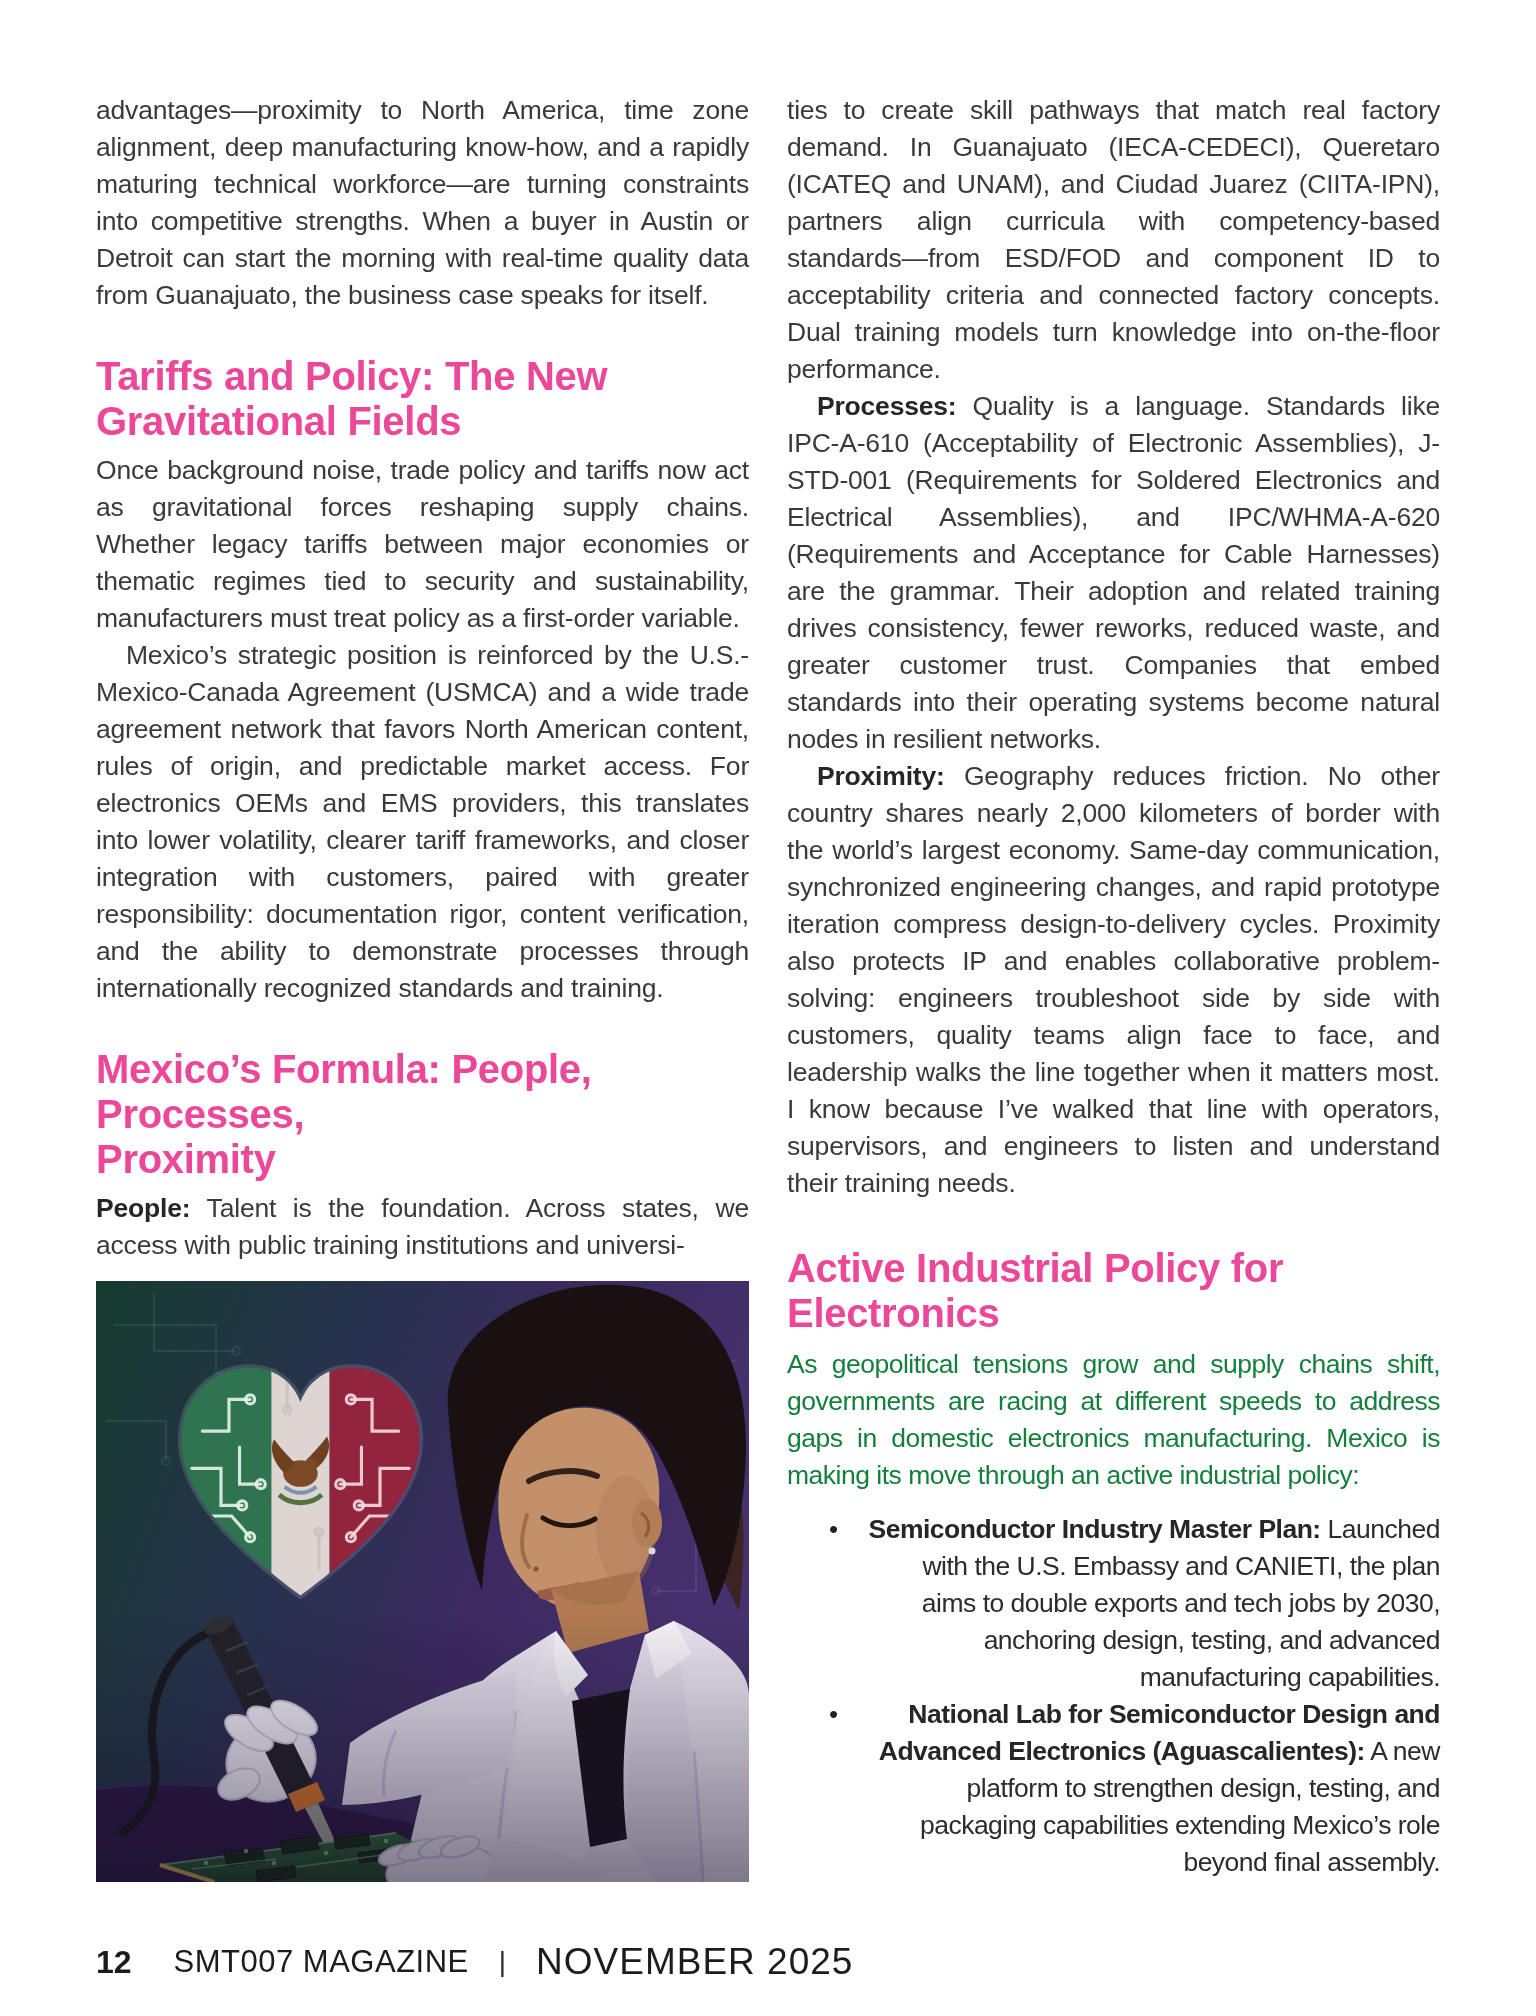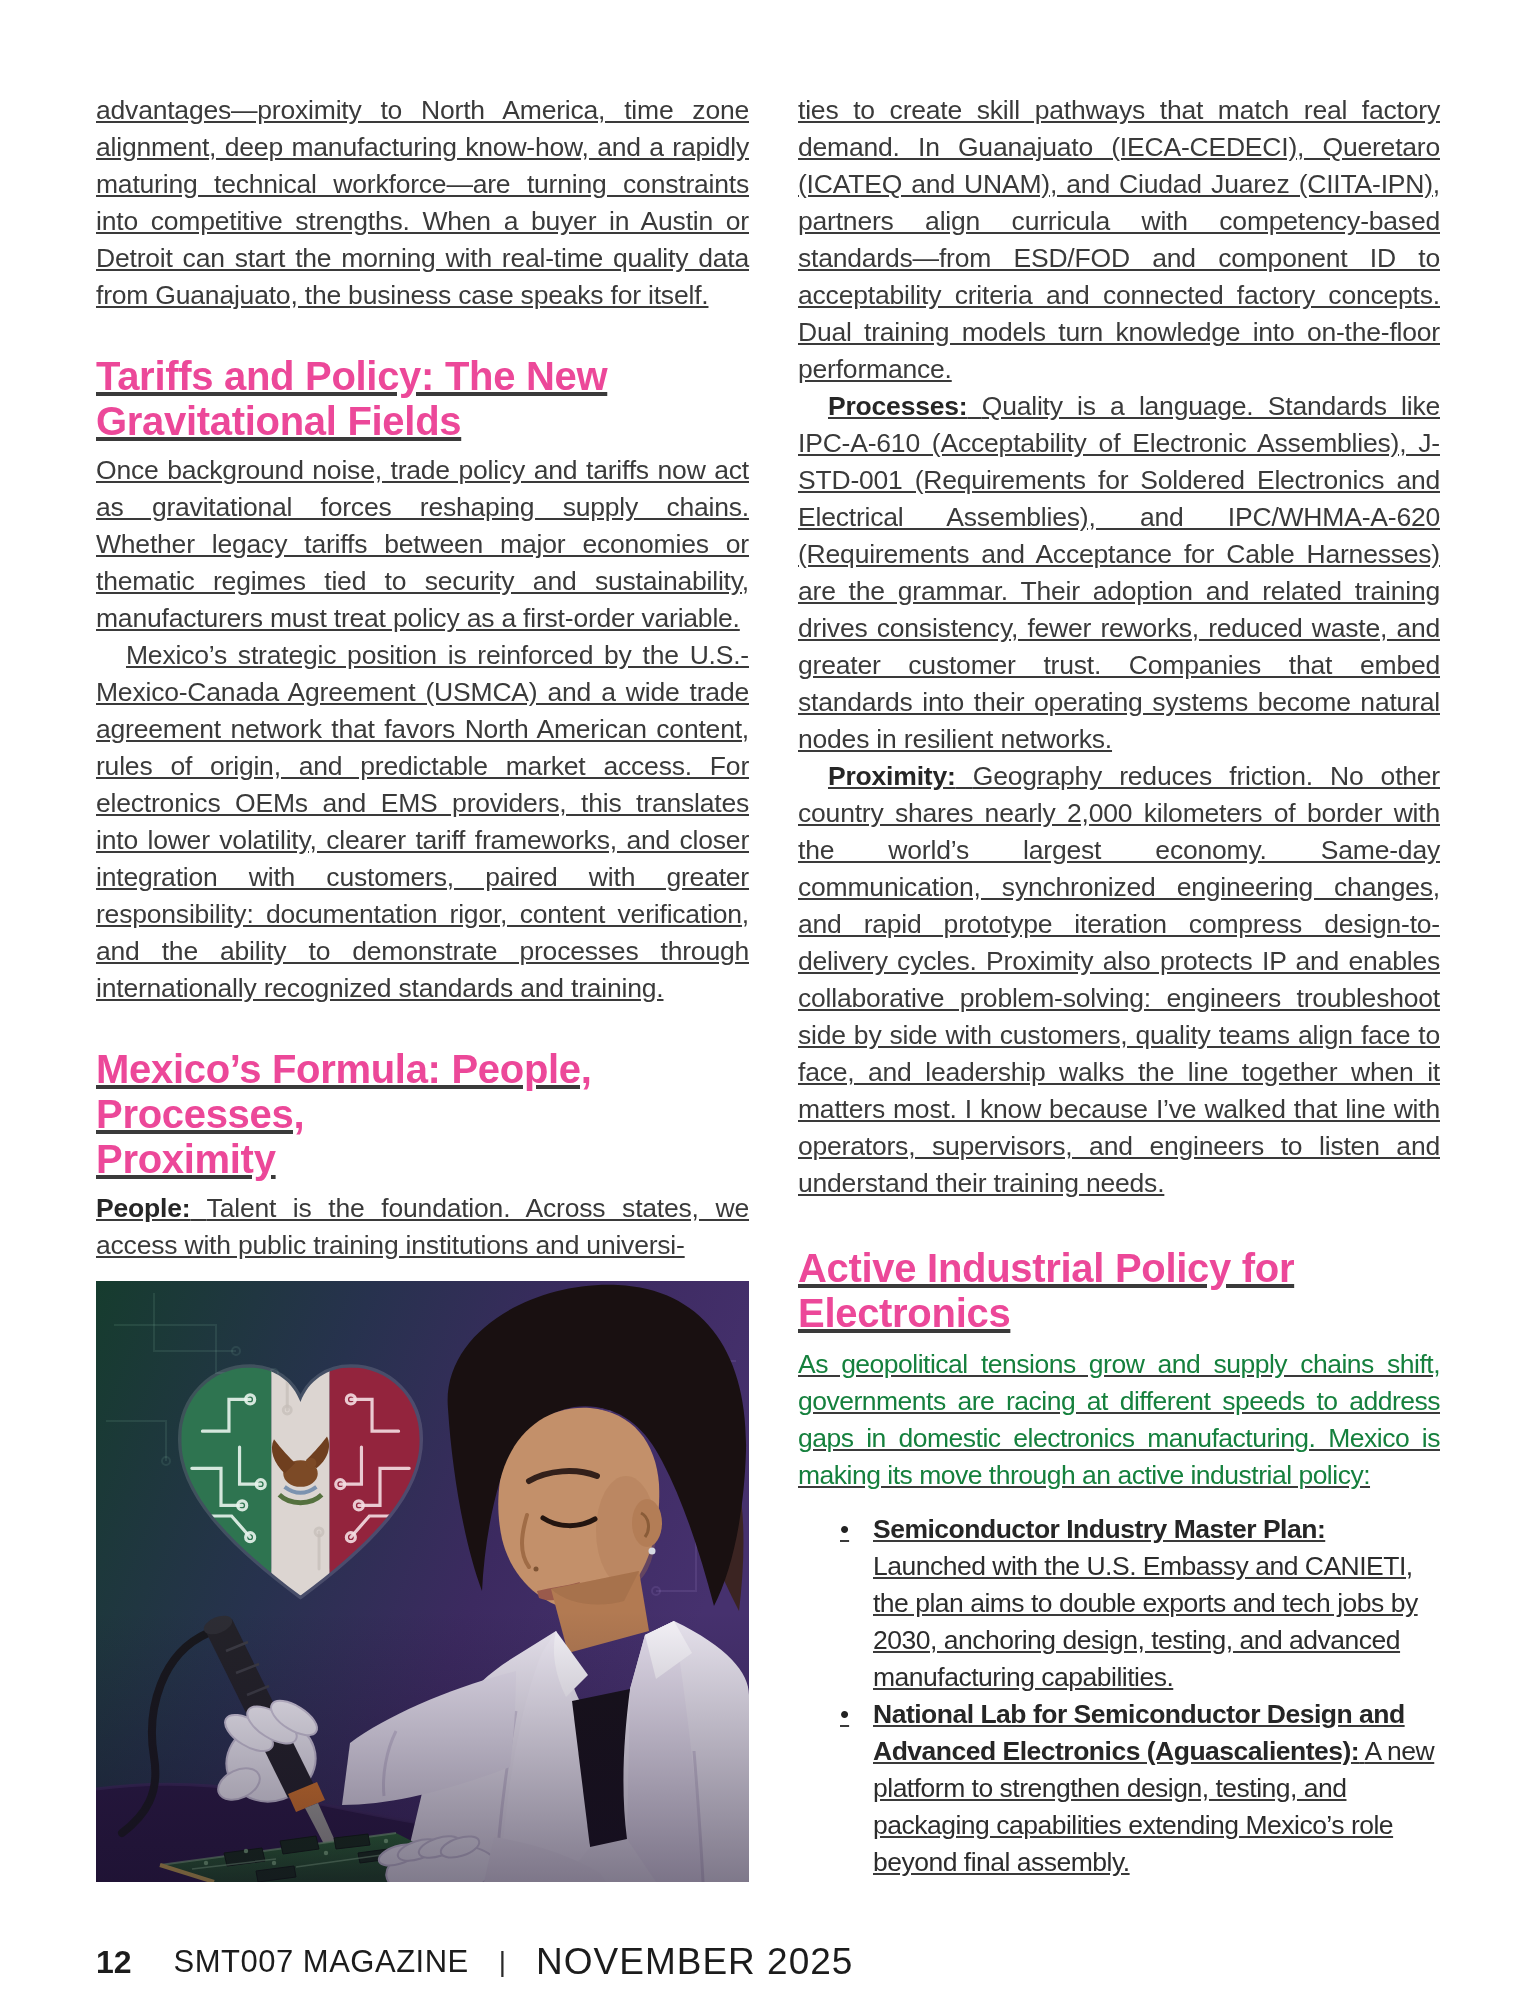--- a/index.html
+++ b/index.html
@@ -1,32 +1,32 @@
 <!DOCTYPE html>
 <html lang="en"><head>
 <meta charset="utf-8">
 <style>
   html,body{margin:0;padding:0;}
   body{
     width:1536px;height:2016px;background:#ffffff;position:relative;overflow:hidden;
     font-family:"Liberation Sans",sans-serif;color:#3a3a3a;
   }
-  .columns{position:absolute;left:96px;top:92px;width:1344px;display:flex;gap:49px;text-decoration:underline;}
+  .columns{position:absolute;left:96px;top:92px;width:1344px;display:flex;gap:38px;}
   .col{width:653px;}
   p.body{margin:0;font-size:26.5px;line-height:37px;letter-spacing:-0.2px;color:#3a3a3a;}
   .j{text-align:justify;}
   .ind{text-indent:30px;}
   .lead{font-weight:700;color:#262626;}
   h2{margin:40px 0 8px 0;font-size:40px;line-height:45px;font-weight:700;color:#ec4899;letter-spacing:-0.3px;}
   .policy h2{margin-top:44px;margin-bottom:10px;}
   p.pol{text-align:justify;color:#15803d;letter-spacing:-0.5px;}
   .bullets{margin-top:17px;}
   .bullet{display:flex;align-items:flex-start;}
   .dot{flex:none;width:33px;margin-left:42px;font-size:26px;line-height:37px;color:#222222;}
-  p.btext{margin:0;flex:1;font-size:26.5px;line-height:37px;letter-spacing:-0.5px;color:#2c2c2c;text-align:left;}
+  p.btext{margin:0;flex:1;font-size:26.5px;line-height:37px;letter-spacing:-0.5px;color:#2c2c2c;text-align:right;}
   figure.photo{margin:17px 0 0 0;width:653px;height:601px;overflow:hidden;background:#342553;}
   .footer{position:absolute;left:96px;top:1941px;display:flex;align-items:center;color:#1c1c1c;}
   .pageno{font-weight:800;font-size:32px;}
   .mag{margin-left:42px;font-size:31px;letter-spacing:0.5px;}
   .sep{margin:0 30px;font-size:28px;font-weight:400;color:#2a2a2a;}
   .date{font-size:37px;letter-spacing:1px;}
 </style>
 </head>
 <body>
 

